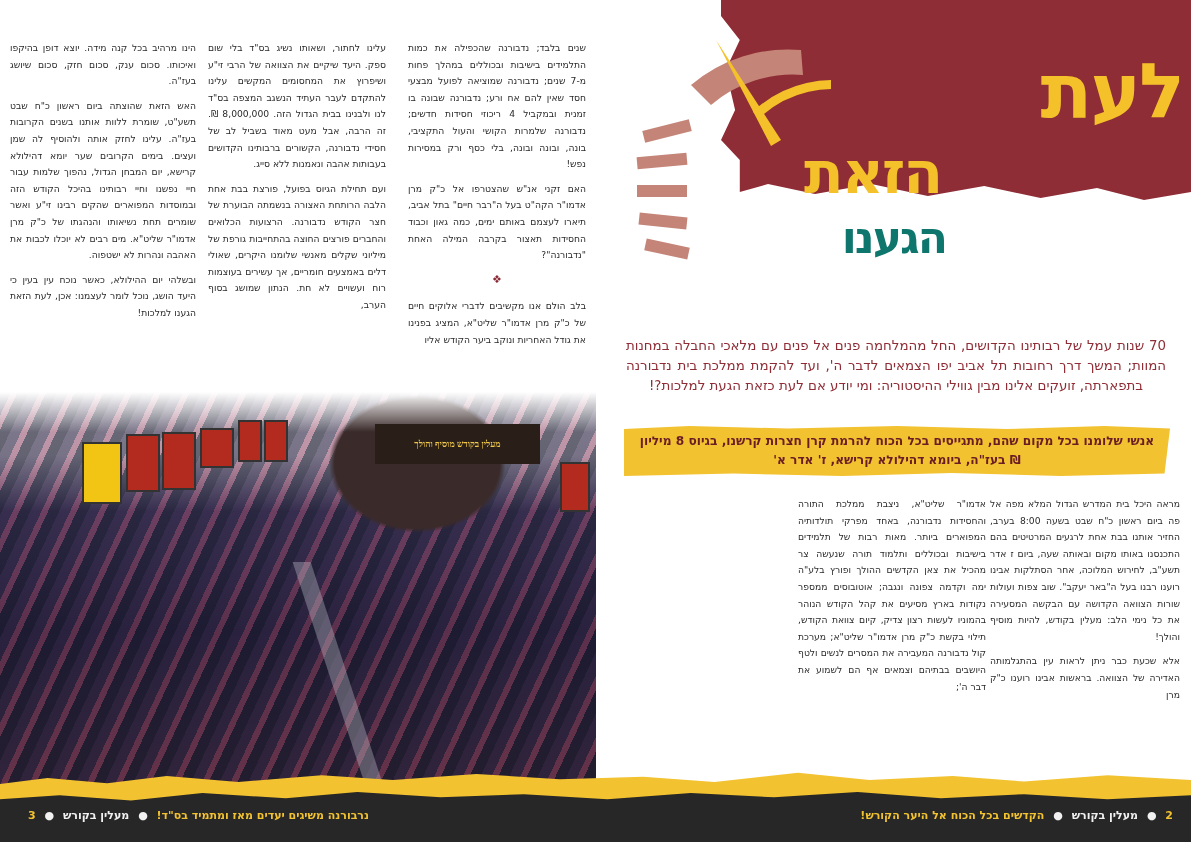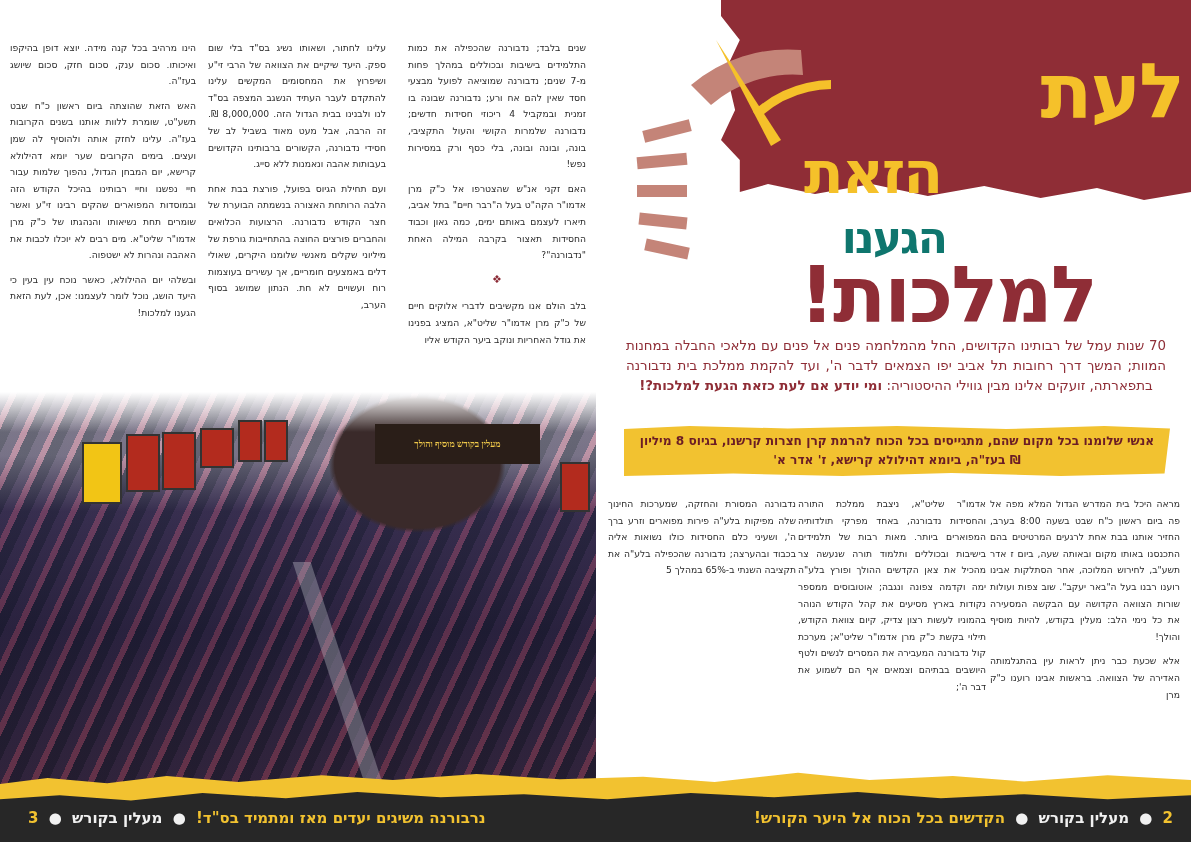--- a/index.html
+++ b/index.html
@@ -56,21 +56,21 @@
   
   .torn-yellow {
     position: absolute; left: 0; top: 768px; width: 100%; height: 40px; background: #f2c230;
     clip-path: polygon(0 40%, 4% 25%, 9% 38%, 14% 20%, 20% 35%, 27% 18%, 33% 30%, 40% 15%, 47% 28%, 54% 22%, 60% 35%, 67% 12%, 73% 30%, 80% 20%, 86% 34%, 93% 18%, 100% 30%, 100% 100%, 0 100%);
   }
   .footer-bar {
     position: absolute; left: 0; top: 790px; width: 100%; height: 52px; background: #272727;
     clip-path: polygon(0 18%, 5% 10%, 11% 20%, 17% 6%, 24% 16%, 30% 4%, 37% 14%, 44% 8%, 51% 18%, 58% 6%, 65% 14%, 72% 4%, 79% 16%, 86% 8%, 93% 18%, 100% 10%, 100% 100%, 0 100%);
   }
   .footer-text {
-    position: absolute; top: 809px; direction: rtl; font-weight: bold; font-size: 15px;
+    position: absolute; top: 809px; direction: rtl; font-weight: bold; font-size: 11px;
     font-family: "DejaVu Sans", sans-serif; white-space: nowrap;
   }
   .footer-left { left: 28px; }
   .footer-right { right: 18px; }
   .ft-yellow { color: #f2c230; }
   .ft-white { color: #f1f1f1; }
   .dot { color: #f1f1f1; margin: 0 5px; }
 
   
   .title-bg {
@@ -85,21 +85,21 @@
   .t1 { right: 8px; top: 28px; font-size: 76px; color: #f5c12a; line-height: 80px; }
   .t2 { right: 250px; top: 118px; font-size: 58px; color: #f5c12a; line-height: 62px; }
   .t3 { right: 245px; top: 190px; font-size: 44px; color: #0f766e; line-height: 48px; }
   .t4 { right: 95px; top: 228px; font-size: 78px; color: #8f2d36; line-height: 86px; }
 
   .intro {
     position: absolute; left: 30px; top: 336px; width: 540px; direction: rtl; text-align: justify;
     text-align-last: center;
     font-size: 13.4px; line-height: 20px; color: #8f2d36; font-family: "DejaVu Sans", sans-serif;
   }
-  .intro b { font-weight: bold; }
+  .intro b { font-weight: normal; }
 
   .callout {
     position: absolute; left: 28px; top: 426px; width: 546px; height: 50px; background: #f2c230;
     clip-path: polygon(0 6%, 12% 0, 30% 5%, 50% 0, 70% 6%, 88% 0, 100% 5%, 99% 95%, 80% 100%, 60% 94%, 40% 100%, 20% 95%, 0 100%);
   }
   .callout-text {
     position: absolute; left: 40px; top: 432px; width: 522px; direction: rtl; text-align: center;
     font-weight: bold; font-size: 12.2px; line-height: 19px; color: #6b1d25;
     font-family: "DejaVu Sans", sans-serif;
   }
@@ -158,39 +158,37 @@
       <rect x="8" y="185" width="48" height="12" transform="rotate(6 32 191)"></rect>
       <rect x="14" y="213" width="44" height="12" transform="rotate(12 36 219)"></rect>
     </g>
     <path d="M85 10 L150 110 L140 116 Z" fill="#f5c12a"></path>
     <path d="M125 85 A110 110 0 0 1 235 60" stroke="#f5c12a" stroke-width="9" fill="none"></path>
   </svg>
 
   <div class="title-line t1">לעת</div>
   <div class="title-line t2">הזאת</div>
   <div class="title-line t3">הגענו</div>
-  <div class="title-line t4">למלכות!</div>
 
   <div class="intro">
     <span>70 שנות עמל של רבותינו הקדושים, החל מהמלחמה פנים אל פנים עם מלאכי החבלה במחנות המוות; המשך דרך רחובות תל אביב יפו הצמאים לדבר ה', ועד להקמת ממלכת בית נדבורנה בתפארתה, זועקים אלינו מבין גווילי ההיסטוריה:</span>
     <b>ומי יודע אם לעת כזאת הגעת למלכות?!</b>
   </div>
 
   <div class="callout"></div>
   <div class="callout-text">אנשי שלומנו בכל מקום שהם, מתגייסים בכל הכוח להרמת קרן חצרות קרשנו, בגיוס 8 מיליון ₪ בעז"ה, ביומא דהילולא קרישא, ז' אדר א'</div>
 
   <div class="col rc1">
     <p>מראה היכל בית המדרש הגדול המלא מפה אל פה ביום ראשון כ"ח שבט בשעה 8:00 בערב, החזיר אותנו בבת אחת לרגעים המרטיטים בהם התכנסנו באותו מקום ובאותה שעה, ביום ז אדר תשע"ב, לחירוש המלוכה, אחר הסתלקות אבינו רוענו רבנו בעל ה"באר יעקב". שוב צפות ועולות שורות הצוואה הקדושה עם הבקשה המסעירה את כל נימי הלב: מעלין בקודש, להיות מוסיף והולך!</p>
     <p>אלא שכעת כבר ניתן לראות עין בהתגלמותה האדירה של הצוואה. בראשות אבינו רוענו כ"ק מרן</p>
   </div>
   <div class="col rc2">
     <p>אדמו"ר שליט"א, ניצבת ממלכת התורה והחסידות נדבורנה, באחד מפרקי תולדותיה המפוארים ביותר. מאות רבות של תלמידים בישיבות ובכוללים ותלמוד תורה שנעשה צר מהכיל את צאן הקדשים ההולך ופורץ בלע"ה ימה וקדמה צפונה ונגבה; אוטובוסים ממספר נקודות בארץ מסיעים את קהל הקודש הנוהר בהמוניו לעשות רצון צדיק, קיום צוואת הקודש, תילוי בקשת כ"ק מרן אדמו"ר שליט"א; מערכת קול נדבורנה המעבירה את המסרים לנשים ולטף היושבים בבתיהם וצמאים אף הם לשמוע את דבר ה';</p>
   </div>
   <div class="col rc3">
-    <p>נדבורנה המסורת והחזקה, שמערכות החינוך שלה מפיקות בלע"ה פירות מפוארים וזרע ברך ה', ושעיני כלם החסידות כולו נשואות אליה בכבוד ובהערצה; נדבורנה שהכפילה בלע"ה את תקציבה השנתי ב-65% במהלך 5</p>
   </div>
 </div>
 
 <div class="torn-yellow"></div>
 <div class="footer-bar"></div>
 
 <div class="footer-text footer-left">
   <span class="ft-yellow">נרבורנה משיגים יעדים מאז ומתמיד בס"ד!</span>
   <span class="dot">●</span>
   <span class="ft-white">מעלין בקורש</span>

